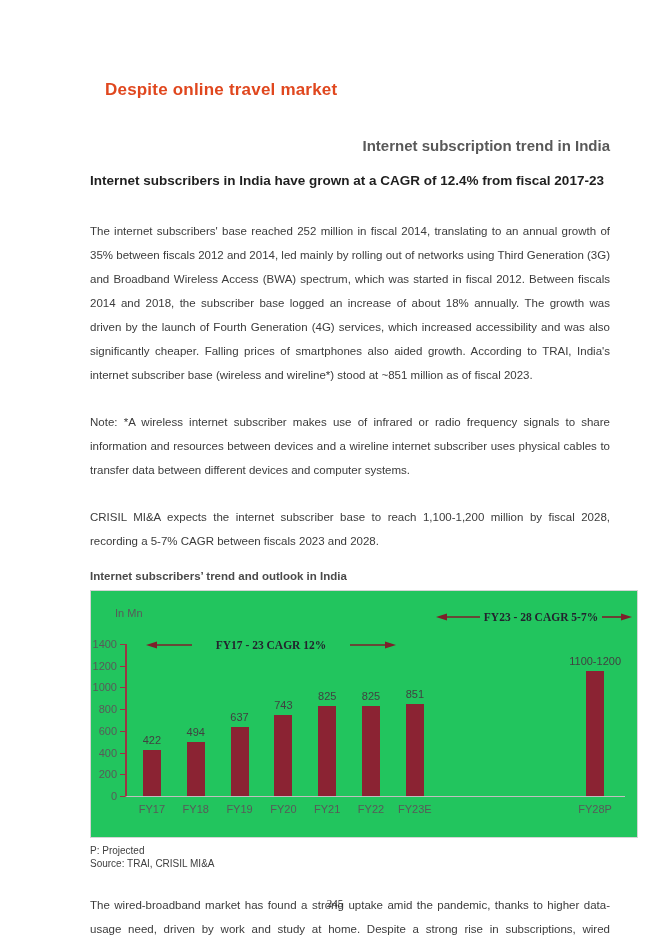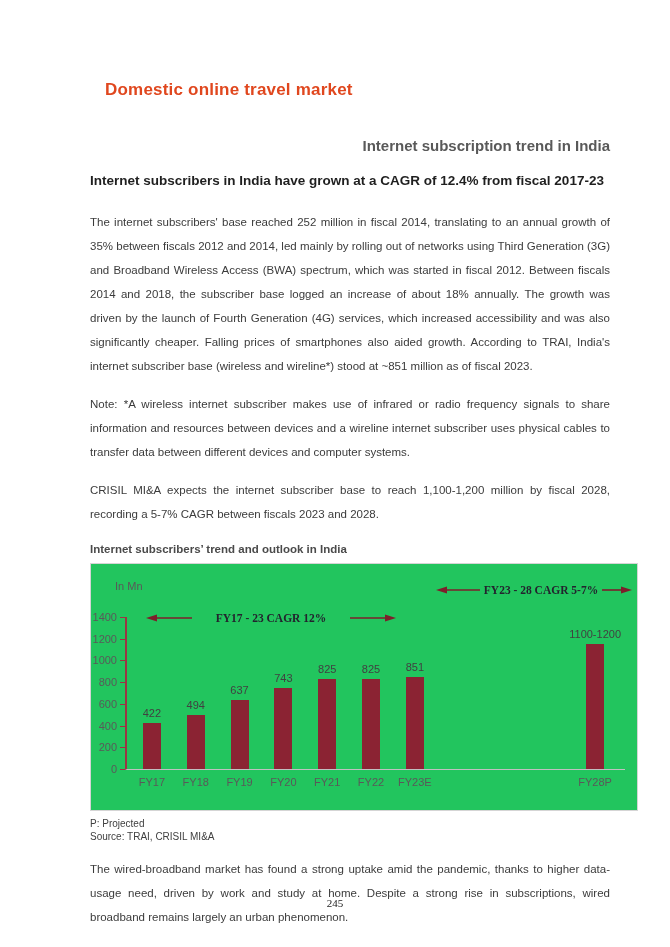--- a/index.html
+++ b/index.html
@@ -14,21 +14,21 @@
     letter-spacing:0.2px;
   }
   .section-heading {
     margin:37px 0 0 0; font-size:15px; font-weight:bold; color:#595959; width:520px;text-align:right;
   }
   .subsection-heading {
     margin:12px 0 0 0; font-size:13.5px; font-weight:bold; color:#1f1f1f;
     line-height:30px; width:520px; text-align:justify;
   }
   .body-para {
-    margin:14px 0 0 0; font-size:11.5px; line-height:24px; width:520px;
+    margin:23px 0 0 0; font-size:11.5px; line-height:24px; width:520px;
     text-align:justify; color:#3b3b3b;
   }
   .chart-caption {
     margin:17px 0 0 0; font-size:11.5px; font-weight:bold; color:#4a4a4a; width:520px;
   }
 
   
   .chart-box {
     position:relative; margin-top:8px; width:546px; height:246px;
     border:1px solid #d5d5d5; background:#22c55e;
@@ -76,21 +76,21 @@
   .page-number {
     position:absolute; left:0; bottom:38px; width:670px; text-align:center;
     font-family:"Liberation Serif", serif; font-size:11px; color:#222;
   }
 </style>
 </head>
 <body>
 
 <div class="content">
 
-  <h1 class="doc-title">Domestic online travel market</h1>
+  <h1 class="doc-title">Despite online travel market</h1>
 
   <h2 class="section-heading">Internet subscription trend in India</h2>
 
   <h3 class="subsection-heading">Internet subscribers in India have grown at a CAGR of 12.4% from fiscal 2017-23</h3>
 
   <p class="body-para">The internet subscribers' base reached 252 million in fiscal 2014, translating to an annual growth of 35% between fiscals 2012 and 2014, led mainly by rolling out of networks using Third Generation (3G) and Broadband Wireless Access (BWA) spectrum, which was started in fiscal 2012. Between fiscals 2014 and 2018, the subscriber base logged an increase of about 18% annually.  The growth was driven by the launch of Fourth Generation (4G) services, which increased accessibility and was also significantly cheaper. Falling prices of smartphones also aided growth. According to TRAI, India's internet subscriber base (wireless and wireline*) stood at ~851 million as of fiscal 2023.</p>
 
   <p class="body-para">Note: *A wireless internet subscriber makes use of infrared or radio frequency signals to share information and resources between devices and a wireline internet subscriber uses physical cables to transfer data between different devices and computer systems.</p>
 
   <p class="body-para">CRISIL MI&amp;A expects the internet subscriber base to reach 1,100-1,200 million by fiscal 2028, recording a 5-7% CAGR between fiscals 2023 and 2028.</p>

